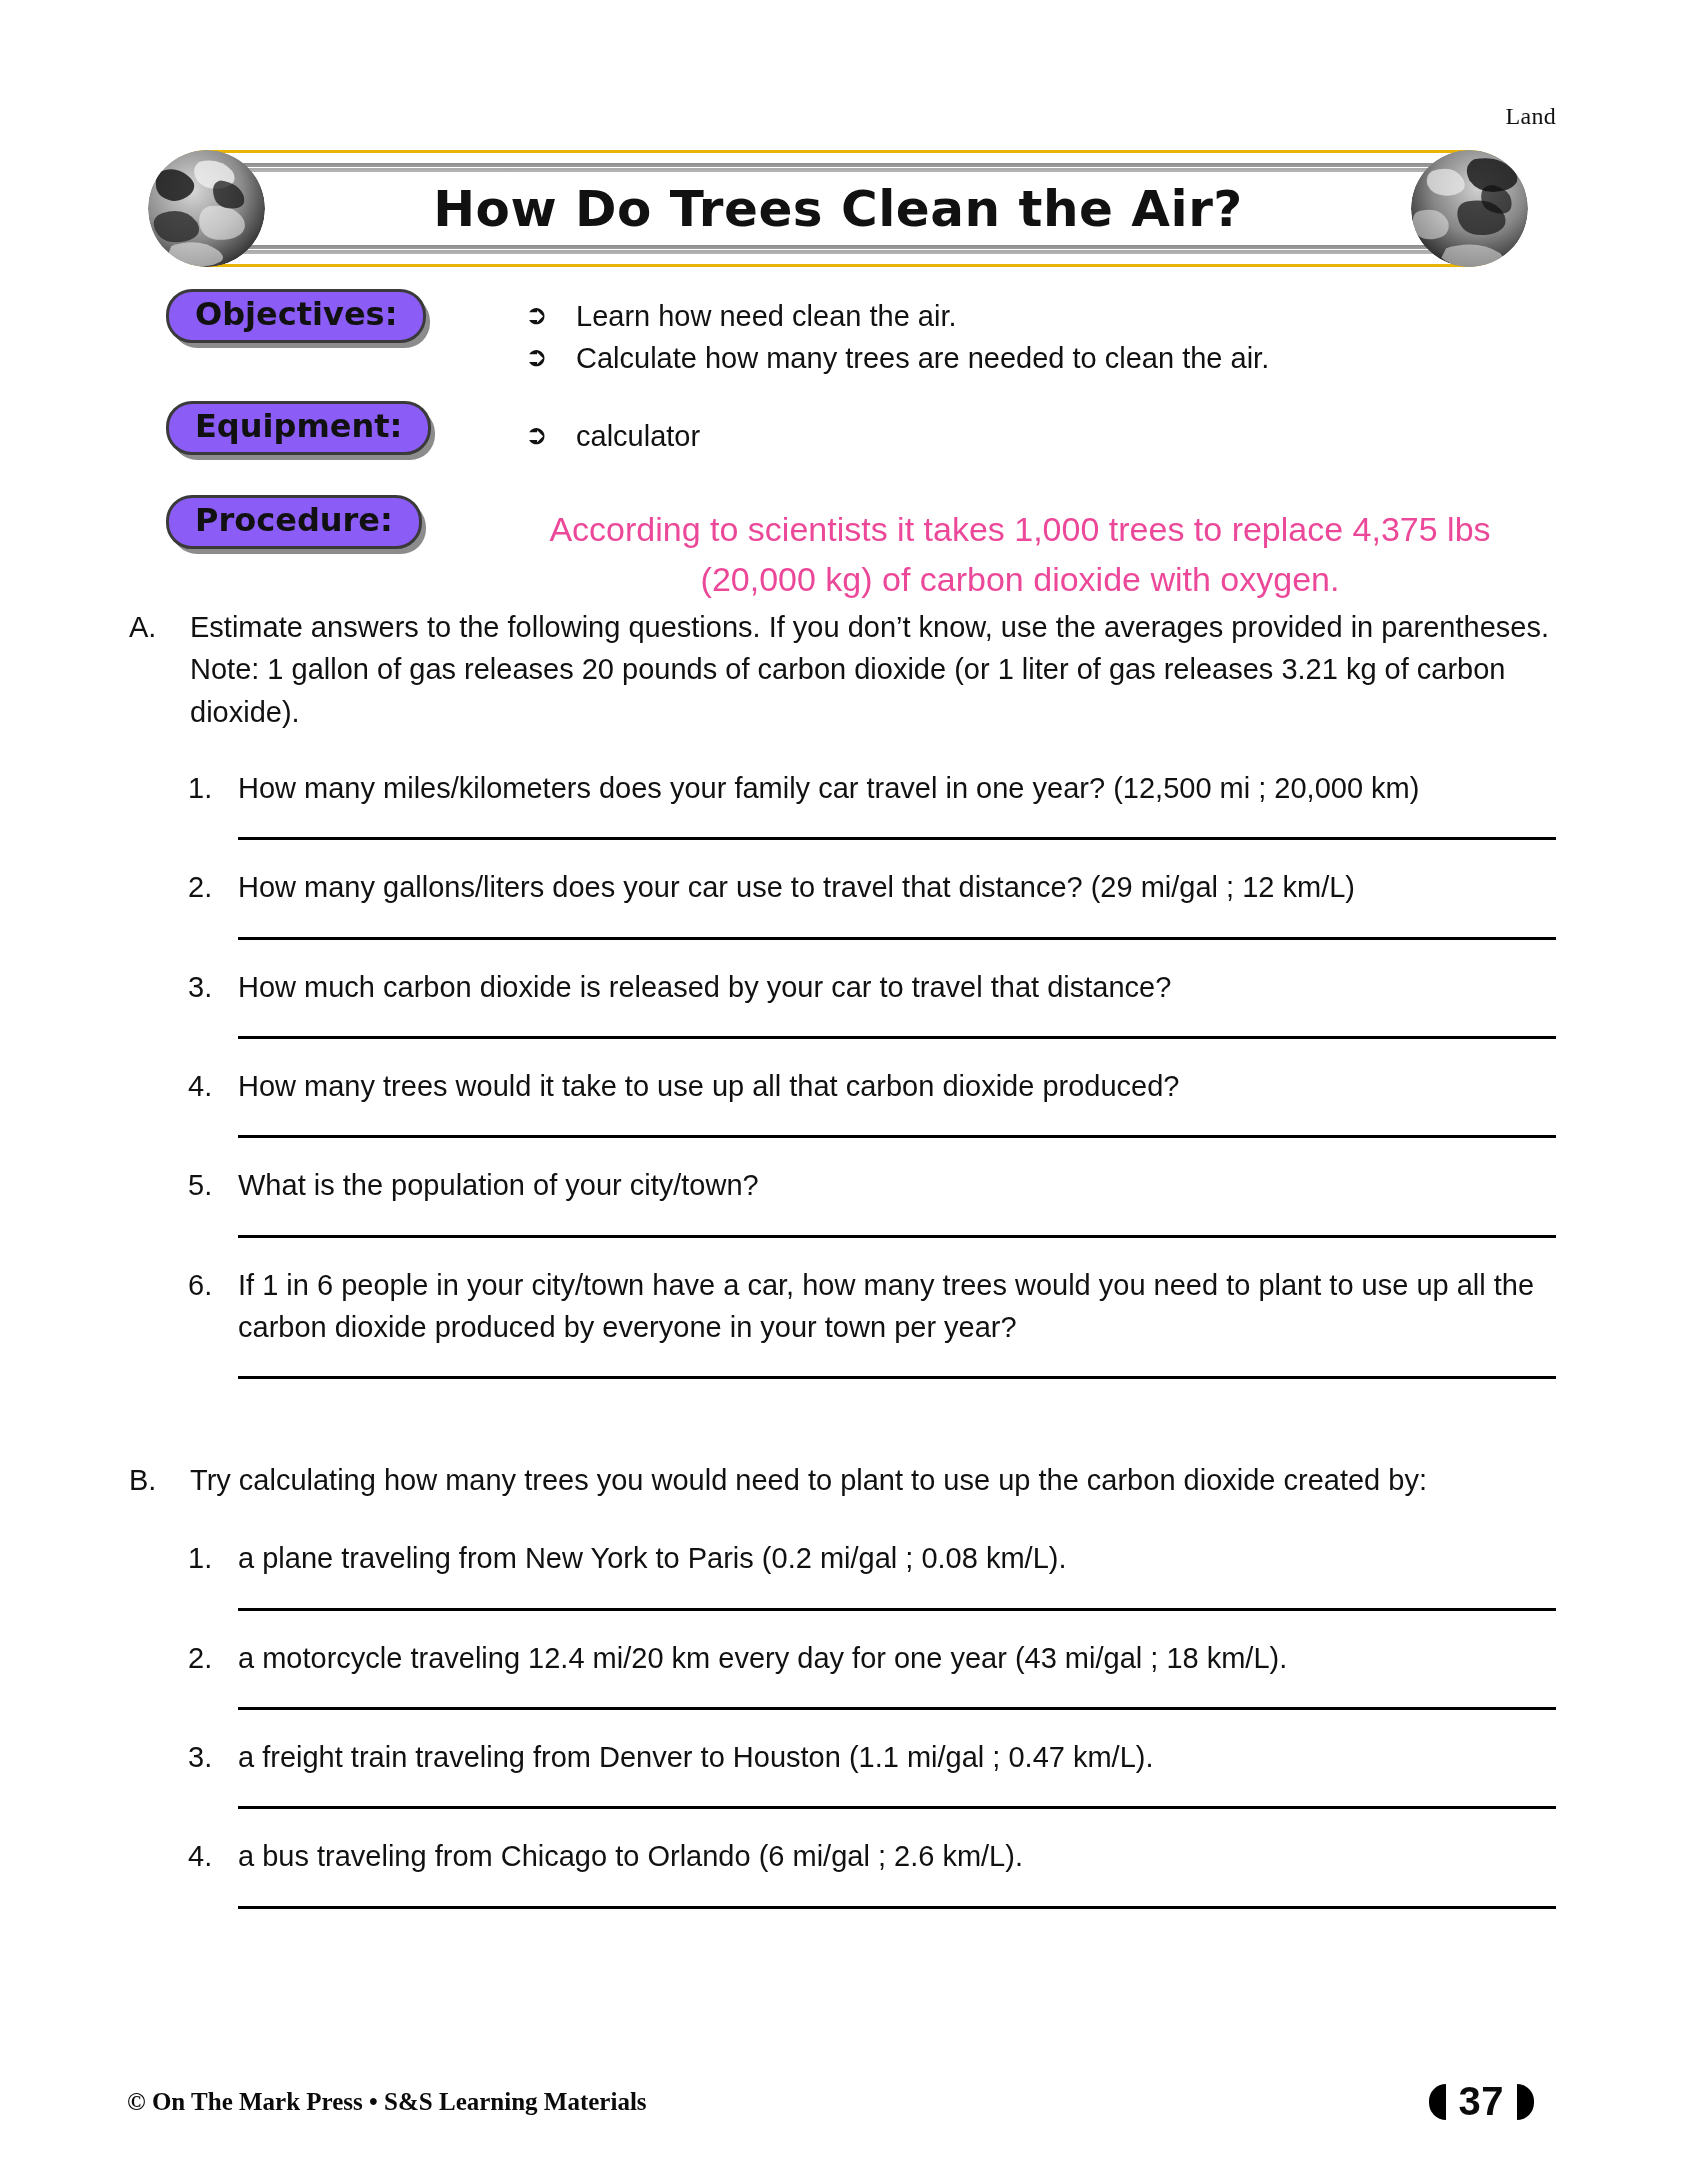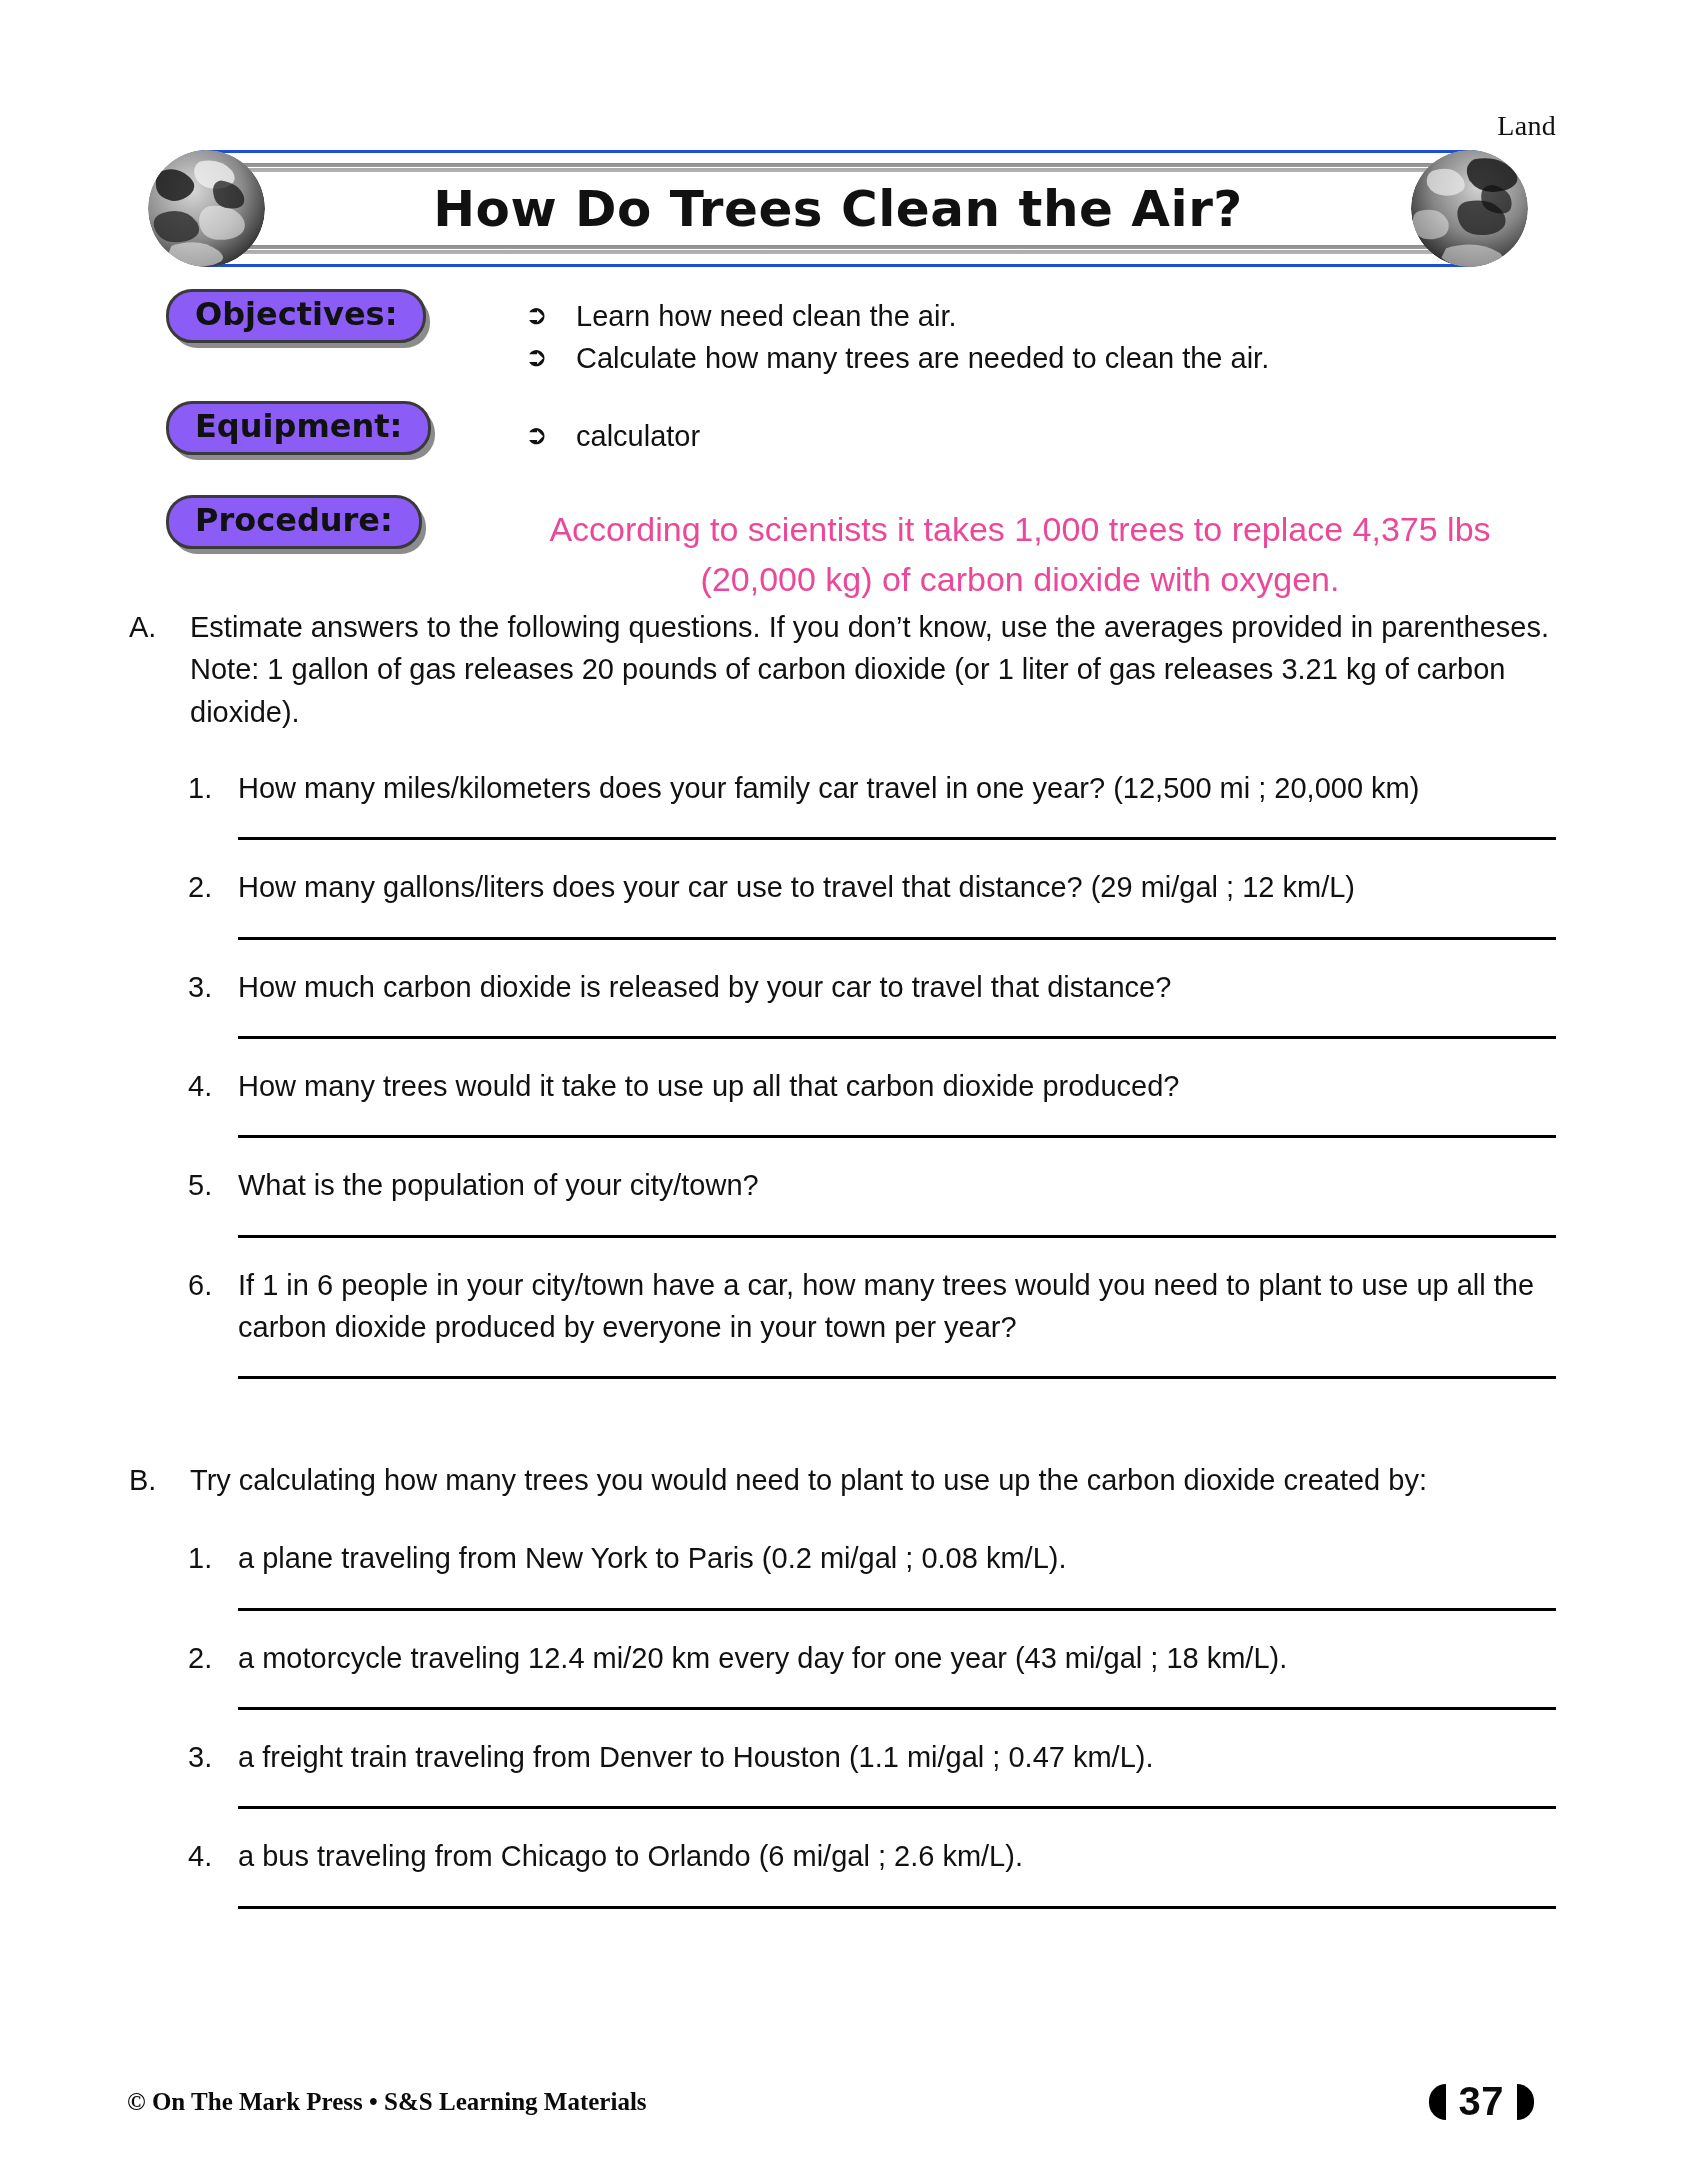--- a/index.html
+++ b/index.html
@@ -18,42 +18,42 @@
 
   .page {
     position: absolute;
     inset: 0;
     padding: 0;
   }
 
   
   .running-head {
     position: absolute;
-    top: 110px;
+    top: 103px;
     right: 127px;
     font-family: "Liberation Serif", serif;
-    font-size: 28px;
+    font-size: 24px;
     letter-spacing: 0.3px;
     color: #111;
   }
 
   
   .banner-wrap {
     position: absolute;
     left: 150px;
     top: 150px;
     width: 1376px;
     height: 117px;
   }
   .banner {
     position: absolute;
     inset: 0;
     border-radius: 58px;
     background: #ffffff;
-    border: 3px solid #1d4ed8;
+    border: 3px solid #eab308;
     box-sizing: border-box;
     overflow: hidden;
   }
   
   .banner-rule {
     position: absolute;
     left: 0;
     right: 0;
     height: 9px;
     background: linear-gradient(180deg,#8d8d8d 0%,#9c9c9c 45%,#ffffff 46%,#ffffff 54%,#a9a9a9 55%,#b4b4b4 100%);

